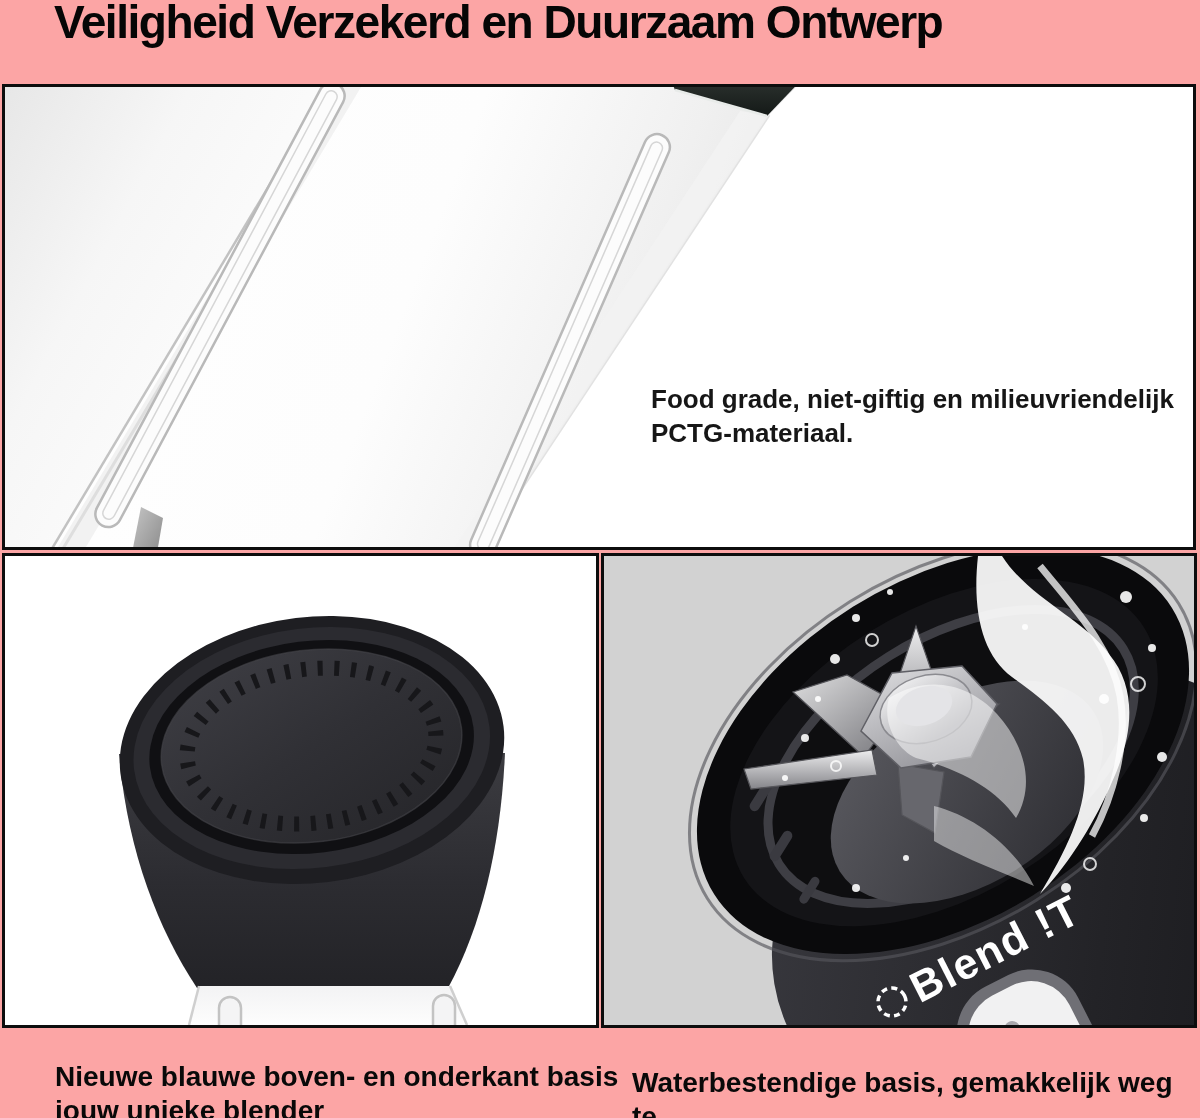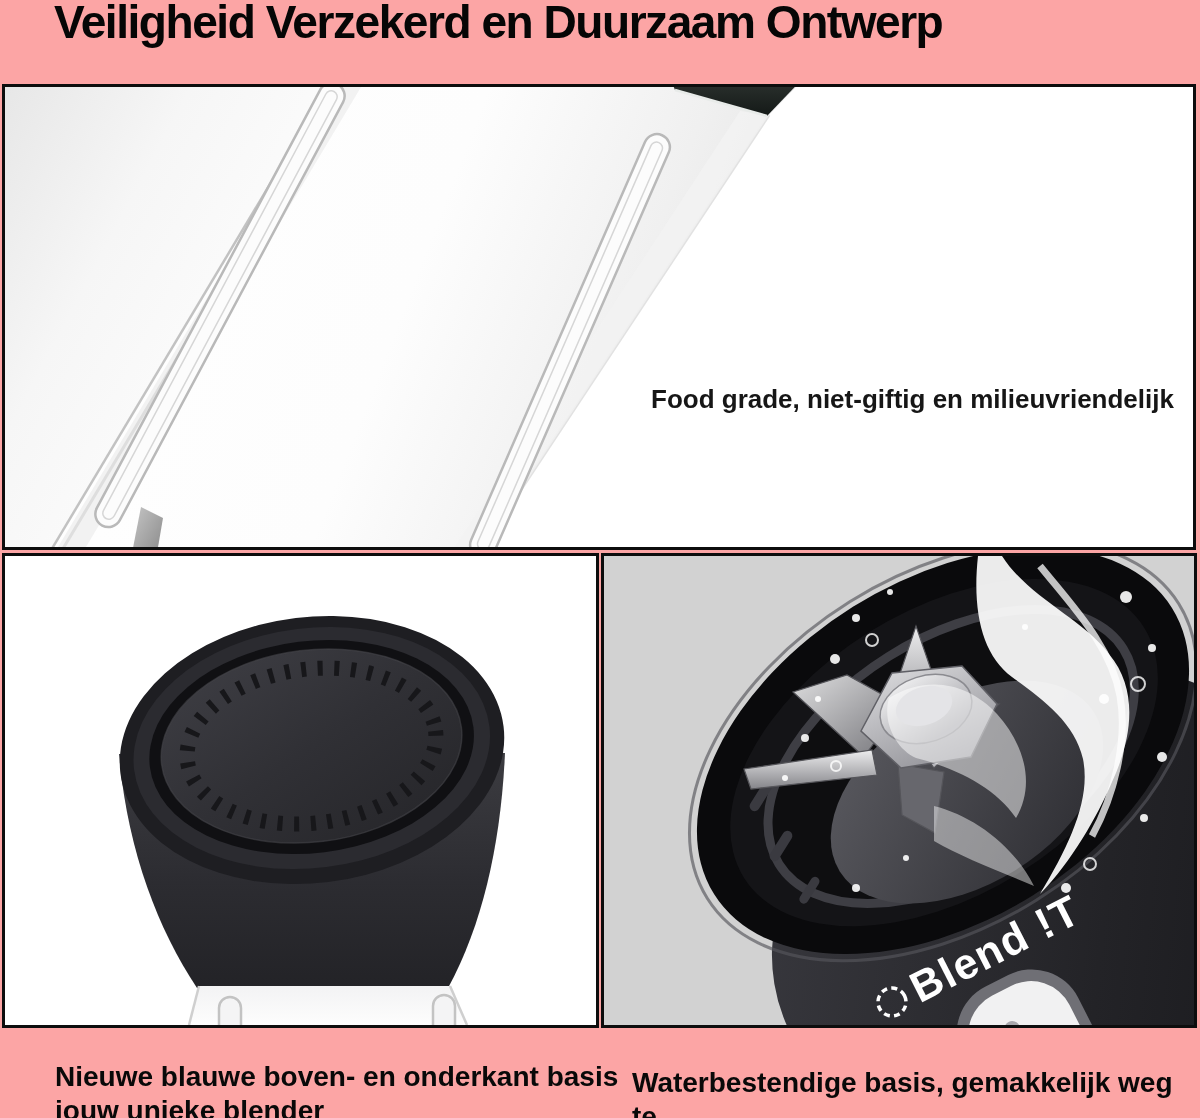--- a/index.html
+++ b/index.html
@@ -74,20 +74,21 @@
       <g transform="rotate(23.6 565 259)">
         <rect x="552" y="29" width="26" height="460" rx="13" fill="#fcfcfc" stroke="#b9b9b9" stroke-width="2.5"></rect>
         <rect x="559" y="37" width="12" height="444" rx="6" fill="none" stroke="#d6d6d6" stroke-width="1.5"></rect>
       </g>
 
       <path d="M 136 420 L 158 431 L 151 472 L 127 466 Z" fill="url(#wedgeGrad)"></path>
     </svg>
 
     <div class="caption" id="caption-material">
       <span class="cap-line">Food grade, niet-giftig en milieuvriendelijk</span>
+      <span class="cap-line">PCTG-materiaal.</span>
     </div>
   </div>
 
   <div class="panel" id="panel-lid">
     <svg width="591" height="469" viewBox="0 0 591 469">
       <defs>
         <linearGradient id="capBodyGrad" x1="0" y1="0" x2="0" y2="1">
           <stop offset="0" stop-color="#3c3c41"></stop>
             <stop offset="0.55" stop-color="#2c2c31"></stop>
           <stop offset="1" stop-color="#232327"></stop>

